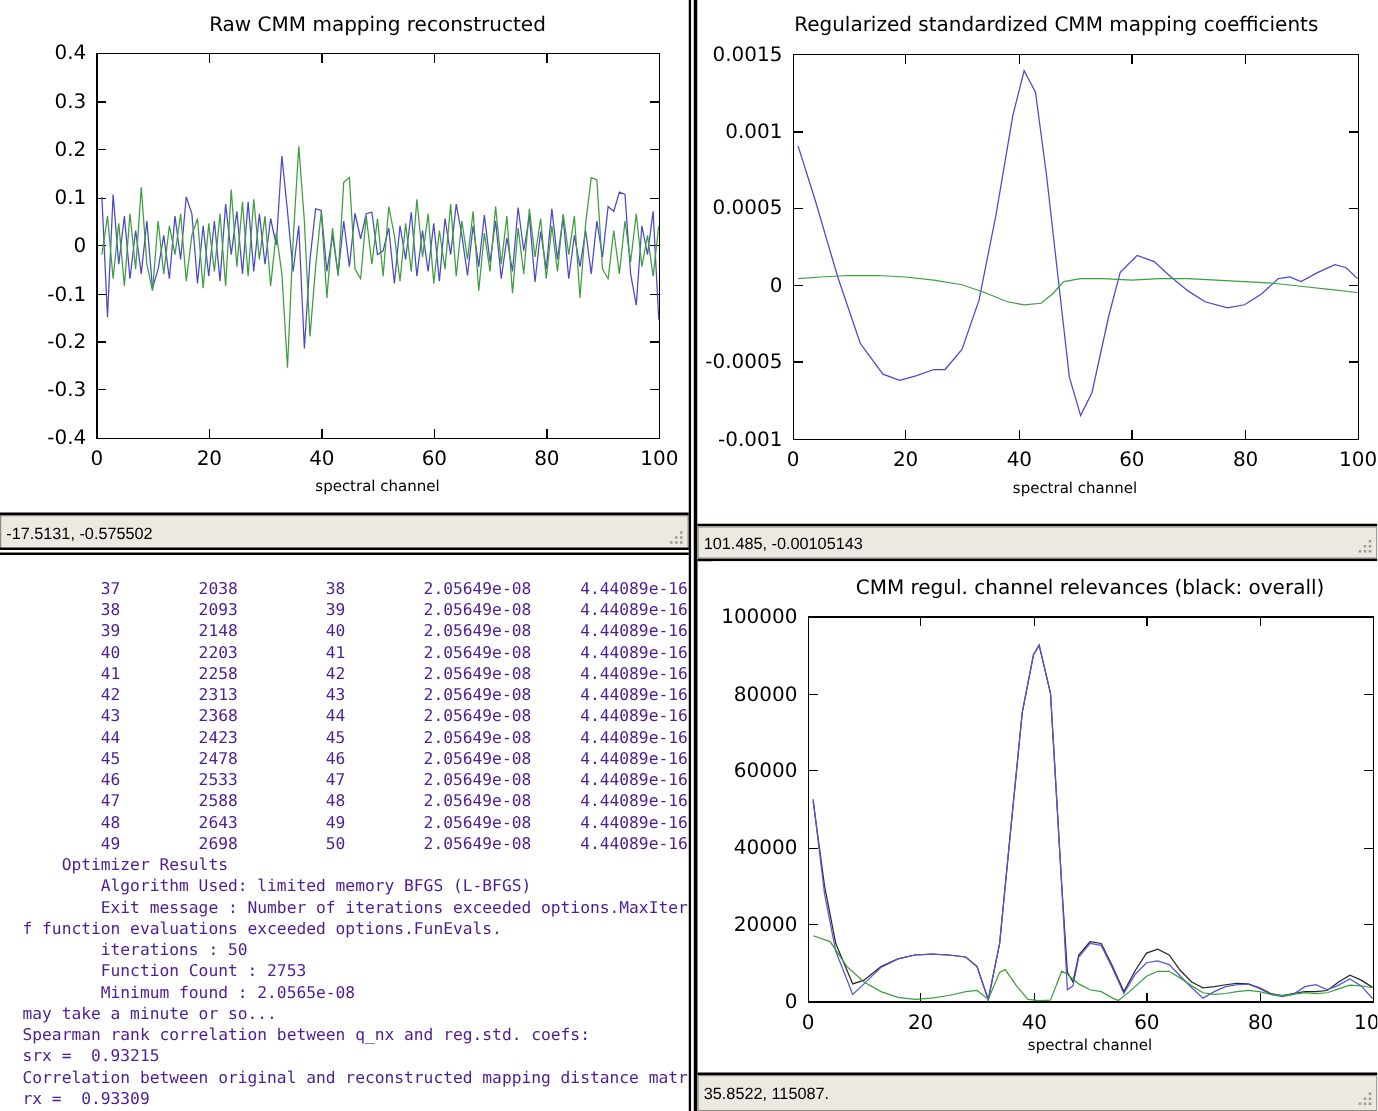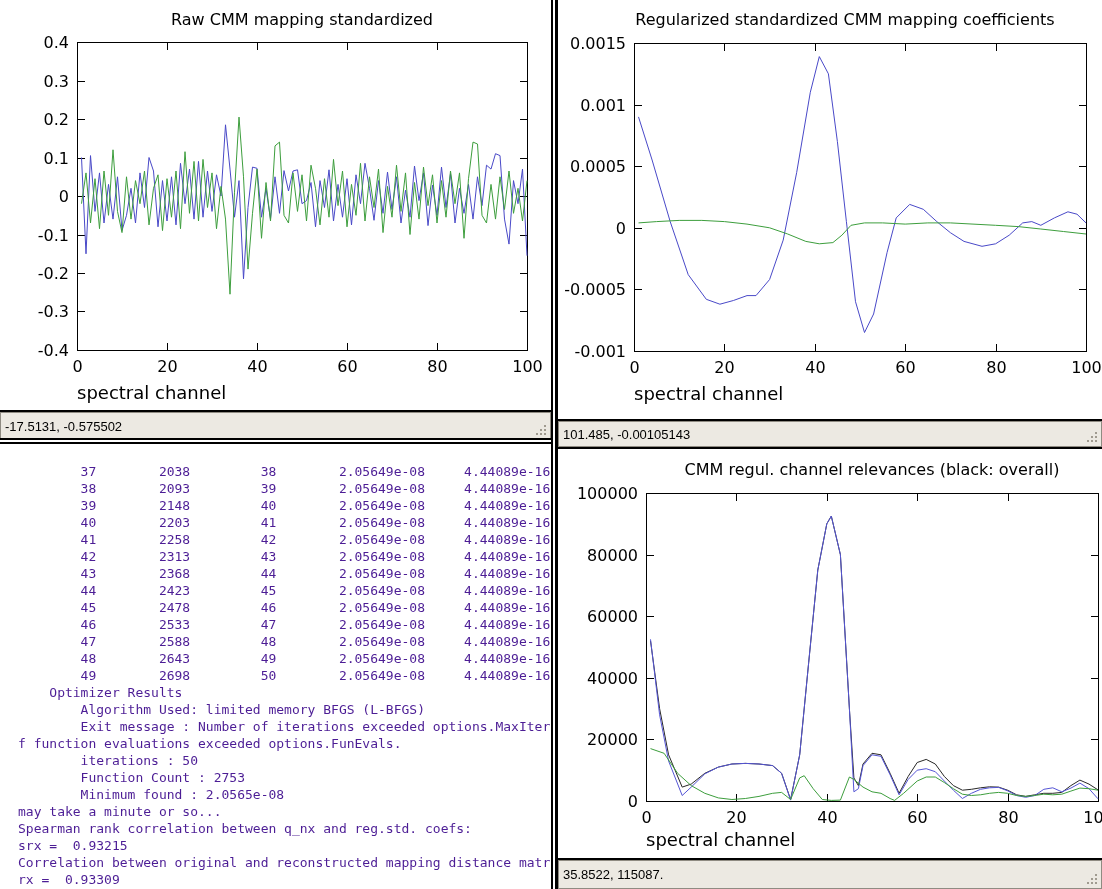--- a/index.html
+++ b/index.html
@@ -8,38 +8,38 @@
   .pane{position:absolute;overflow:hidden;background:#fff}
   .blkline{position:absolute;background:#000}
   .whtline{position:absolute;background:#fff}
   .statusbar{position:absolute;background:#ece9e2;border:1px solid #8f8b82;
              box-sizing:border-box;display:flex;align-items:center;
              font-family:"Liberation Sans",sans-serif;font-size:13px;color:#000;
              padding:0 4px;overflow:hidden}
   .grip{position:absolute;right:4px;bottom:4px;width:2px;height:2px;background:#a09b90;
         box-shadow:-4px 0 #a09b90,0 -4px #a09b90,-8px 0 #a09b90,-4px -4px #a09b90,0 -8px #a09b90}
   .plot-title{position:absolute;text-align:center;font-size:16px;white-space:nowrap}
-  .axis-xlabel{position:absolute;font-size:18px}
+  .axis-xlabel{position:absolute;text-align:center;font-size:12px}
   svg.chart{position:absolute;left:0;top:0}
   svg.chart text{font-family:"DejaVu Sans",sans-serif;font-size:16px;fill:#000}
   #terminal pre{margin:16px;padding:3px 0 0 2px;
       font-family:"DejaVu Sans Mono",monospace;font-size:13px;line-height:17px;
       white-space:pre;color:#4c1d95}
   .prompt-line{padding-left:16px;font-family:"DejaVu Sans Mono",monospace;font-size:13px;
       line-height:17px;white-space:pre}
   .cursor{display:inline-block;width:8px;height:13px;border:1px solid #000;
       vertical-align:-2px;margin-left:1px}
 </style>
 </head>
 <body>
 
 <div id="app">
 
   <div class="pane" id="pane-tl" style="left:0;top:0;width:551px;height:410px">
-    <div class="plot-title" style="left:77px;top:10px;width:450px">Raw CMM mapping standardized</div>
+    <div class="plot-title" style="left:77px;top:10px;width:450px">Raw CMM mapping reconstructed</div>
     <svg class="chart" width="551" height="410">
         <rect x="77.5" y="42.5" width="450" height="308" fill="none" stroke="#000" shape-rendering="crispEdges"></rect>
         <line x1="77.5" y1="350" x2="77.5" y2="343" stroke="#000" shape-rendering="crispEdges"></line>
         <line x1="77.5" y1="43" x2="77.5" y2="50" stroke="#000" shape-rendering="crispEdges"></line>
         <text x="77.5" y="372" text-anchor="middle">0</text>
         <line x1="167.5" y1="350" x2="167.5" y2="343" stroke="#000" shape-rendering="crispEdges"></line>
         <line x1="167.5" y1="43" x2="167.5" y2="50" stroke="#000" shape-rendering="crispEdges"></line>
         <text x="167.5" y="372" text-anchor="middle">20</text>
         <line x1="257.5" y1="350" x2="257.5" y2="343" stroke="#000" shape-rendering="crispEdges"></line>
         <line x1="257.5" y1="43" x2="257.5" y2="50" stroke="#000" shape-rendering="crispEdges"></line>

